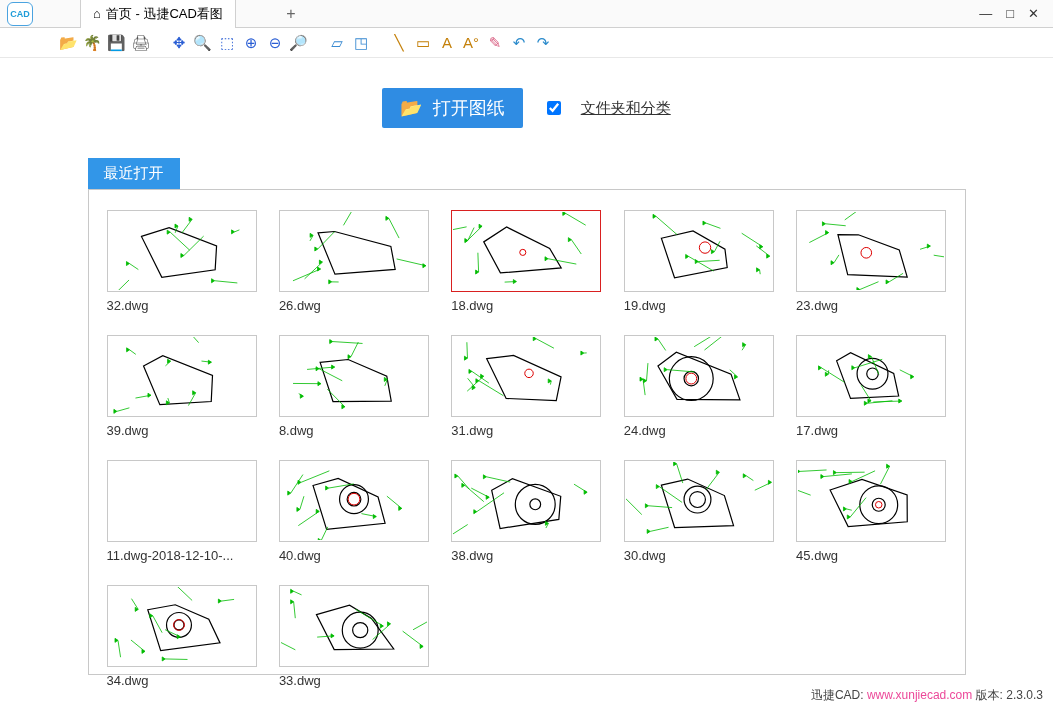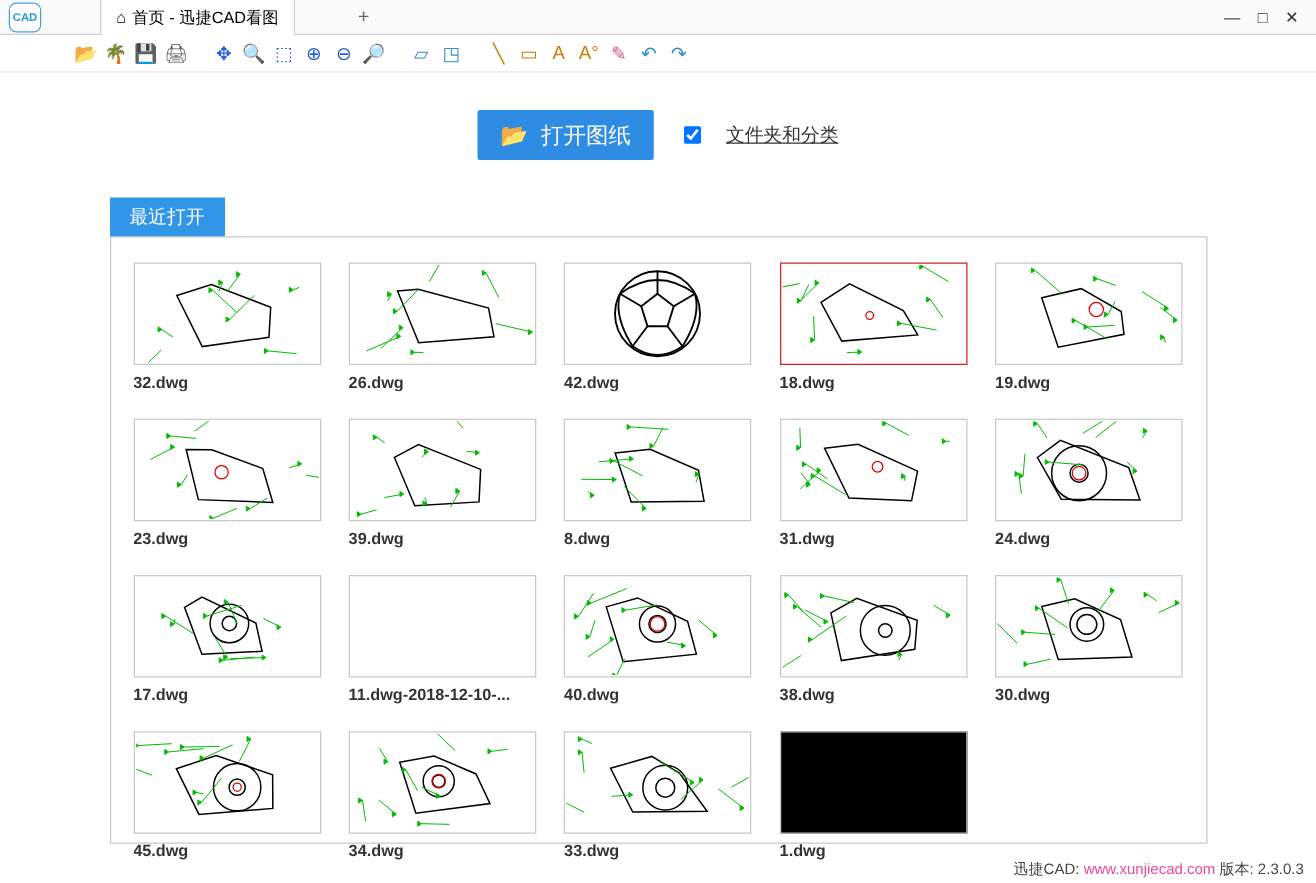--- a/index.html
+++ b/index.html
@@ -20,21 +20,21 @@
 .main { padding: 30px 0 0 0; display: flex; flex-direction: column; align-items: center; }
 .open-row { display: flex; align-items: center; gap: 24px; margin-bottom: 18px; }
 .open-btn { background: #2f8ce3; color: #fff; border: none; display: flex; align-items: center; gap: 10px; padding: 8px 18px; font-size: 18px; cursor: pointer; border-radius: 2px; }
 .open-icon { font-size: 18px; }
 .folder-check { display: flex; align-items: center; gap: 20px; color: #333; font-size: 15px; }
 .folder-check input { width: 14px; height: 14px; }
 .folder-check label { text-decoration: underline; cursor: pointer; }
 
 .recent-wrap { width: 878px; }
 .recent-tab { display: inline-block; background: #3296e8; color: #fff; padding: 6px 16px; font-size: 15px; margin-top: 12px; }
-.recent-body { border: 1px solid #c8c8c8; padding: 20px 18px 18px 18px; height: 486px; font-weight: bold; }
+.recent-body { border: 1px solid #c8c8c8; padding: 20px 18px 18px 18px; height: 486px; }
 .grid { display: grid; grid-template-columns: repeat(5, 1fr); gap: 22px 22px; }
 .thumb { cursor: pointer; }
 .thumb-img { width: 150px; height: 82px; border: 1px solid #c8c8c8; background: #fff; display: flex; align-items: center; justify-content: center; overflow: hidden; }
 .thumb.sel .thumb-img { border: 1px solid #d92020; }
 .thumb-label { font-size: 13px; color: #333; margin-top: 6px; white-space: nowrap; overflow: hidden; text-overflow: ellipsis; width: 150px; }
 .black-thumb { background: #000 !important; }
 
 .statusbar { position: absolute; bottom: 2px; right: 10px; font-size: 12px; color: #444; }
 .statusbar a { color: #ec4899; text-decoration: none; }
 
@@ -149,33 +149,20 @@
                   <path d="M 41.39169238683128 50.07873799725651 l -3 -2 l 0 4 z" fill="#0b0"></path>
                   <line x1="28.940509259259258" y1="28.909602194787382" x2="32.09920267489712" y2="23.367421124828535"></line>
                   <path d="M 32.09920267489712 23.367421124828535 l -3 -2 l 0 4 z" fill="#0b0"></path>
                   <line x1="11.974151234567902" y1="68.79430727023319" x2="39.52276234567901" y2="57.00178326474622"></line>
                   <path d="M 39.52276234567901 57.00178326474622 l -3 -2 l 0 4 z" fill="#0b0"></path>
                 </g>
               </svg>
             </div>
             <div class="thumb-label">26.dwg</div>
           </div>
-          <div class="thumb">
-            <div class="thumb-img">
-              <svg width="90" height="76" viewBox="0 0 90 76">
-                <g stroke="#000" stroke-width="1.5" fill="none">
-                  <circle cx="45" cy="38" r="34"></circle>
-                  <polygon points="45,22 58,32 53,48 37,48 32,32"></polygon>
-                  <path d="M45 4 L45 22 M32 32 L15 22 M58 32 L75 22 M37 48 L25 64 M53 48 L65 64"></path>
-                  <path d="M15 22 Q10 40 25 64 M75 22 Q80 40 65 64 M15 22 Q45 0 75 22 M25 64 Q45 78 65 64"></path>
-                </g>
-              </svg>
-            </div>
-            <div class="thumb-label">42.dwg</div>
-          </div>
           <div class="thumb sel">
             <div class="thumb-img">
               <svg width="146" height="78" viewBox="0 0 146 78">
                 <g stroke="#000" stroke-width="1.2" fill="none">
                   <path d="M 30.77602023319616 29.877400548696848 L 53.631430041152264 15.062894375857338 L 96.67789780521262 36.51543209876543 L 108.20376800411523 55.944015775034295 L 47.40393518518518 60.891495198902604 Z"></path>
                 </g>
                 <circle cx="69.78943758573388" cy="40.39270404663923" r="3.048996913580247" stroke="#d00" fill="none"></circle>
                 <g stroke="#0b0" stroke-width="0.8" fill="none">
                   <line x1="24.87878086419753" y1="40.709327846364886" x2="25.60949074074074" y2="60.05054869684499"></line>
                   <path d="M 25.60949074074074 60.05054869684499 l -3 -2 l 0 4 z" fill="#0b0"></path>
@@ -582,24 +569,20 @@
                   <path d="M -9.973199588477367 50.447410836762685 l -3 -2 l 0 4 z" fill="#0b0"></path>
                   <line x1="132.0625" y1="42.74483882030178" x2="157.752829218107" y2="28.365723593964333"></line>
                   <path d="M 157.752829218107 28.365723593964333 l -3 -2 l 0 4 z" fill="#0b0"></path>
                   <line x1="36.1516975308642" y1="50.098679698216735" x2="53.0837962962963" y2="48.85193758573388"></line>
                   <path d="M 53.0837962962963 48.85193758573388 l -3 -2 l 0 4 z" fill="#0b0"></path>
                 </g>
               </svg>
             </div>
             <div class="thumb-label">33.dwg</div>
           </div>
-          <div class="thumb">
-            <div class="thumb-img black-thumb"></div>
-            <div class="thumb-label">1.dwg</div>
-          </div>
         </div>
     </div>
   </div>
 </div>
 
 <div class="statusbar">
   <span>迅捷CAD: </span><a href="#">www.xunjiecad.com</a><span> 版本: </span><span>2.3.0.3</span>
 </div>
 
 </body></html>

